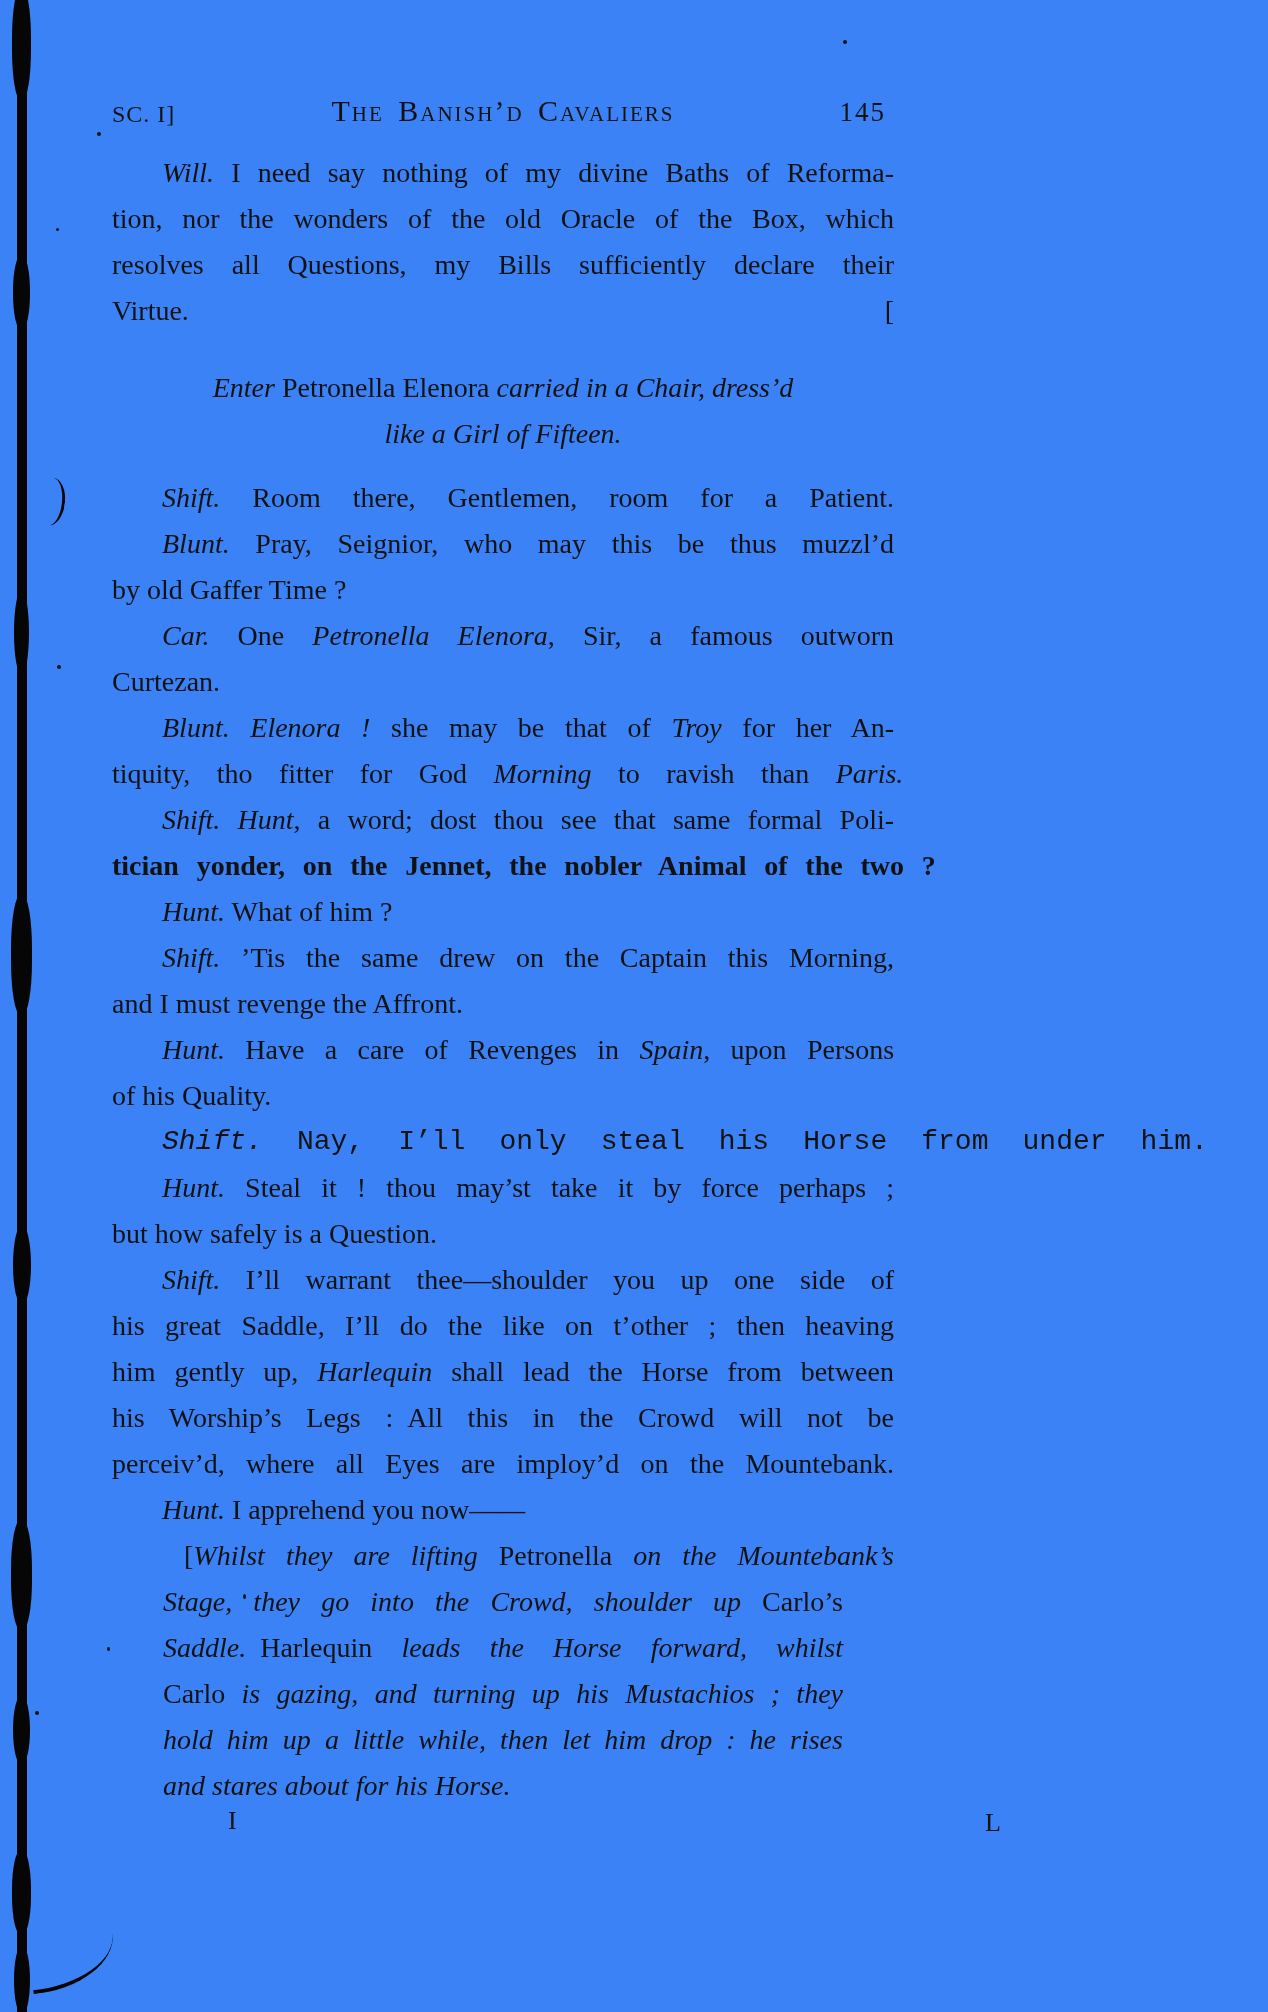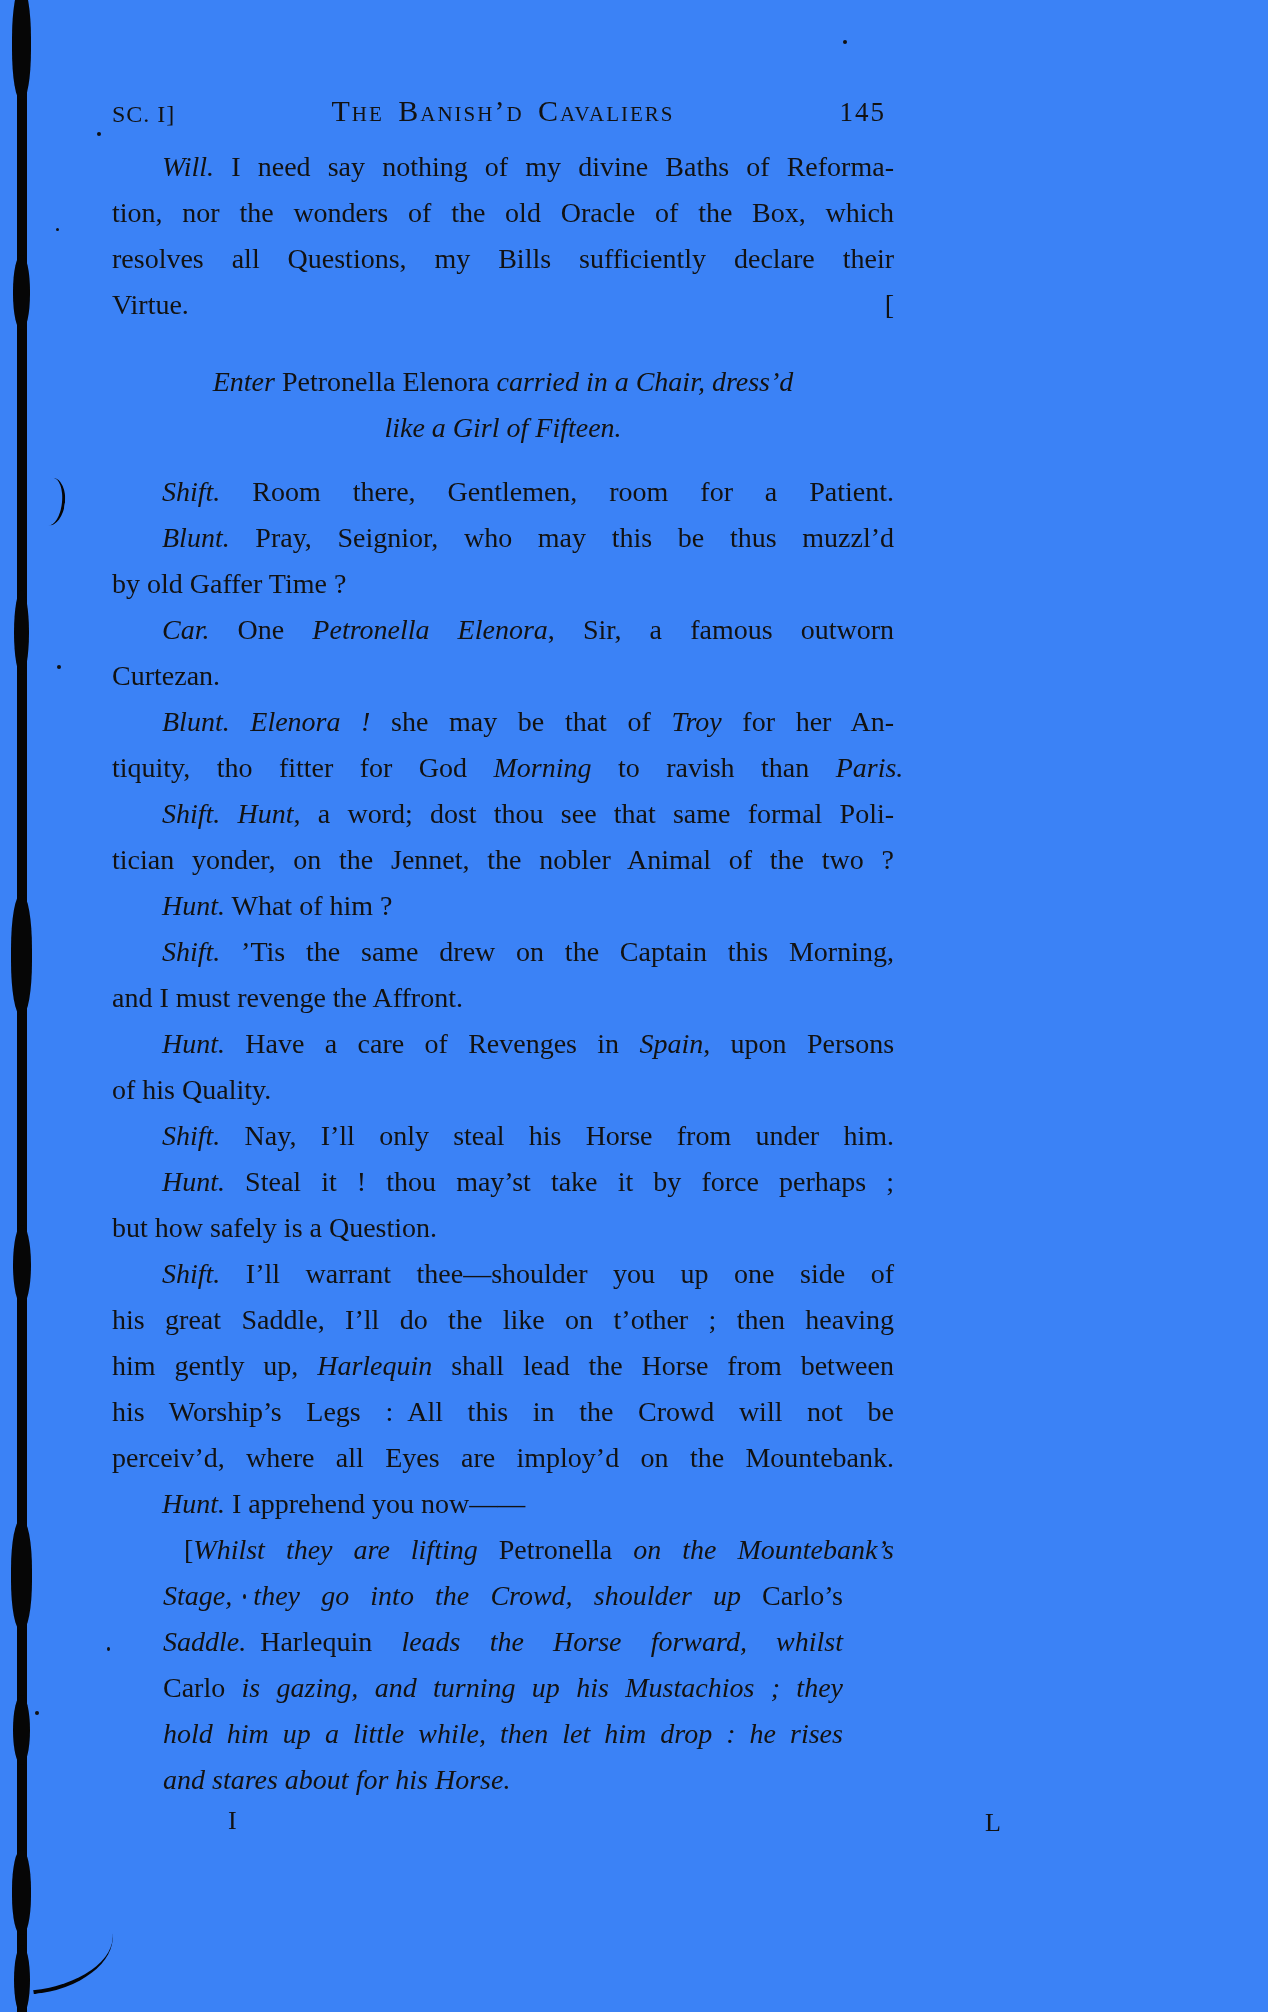--- a/index.html
+++ b/index.html
@@ -11,21 +11,21 @@
   }
 
   
   .header { position:absolute; left:112px; top:94px; width:782px; height:42px; }
   .scene  { position:absolute; left:0; top:7px; font-size:24px; letter-spacing:1px; }
   .rtitle { position:absolute; left:0; right:0; top:0; text-align:center;
             font-size:30px; font-variant:small-caps; letter-spacing:2px; word-spacing:5px; }
   .pagenum{ position:absolute; right:8px; top:3px; font-size:27px; letter-spacing:2px; }
 
   
-  .column { position:absolute; left:112px; top:144px; width:782px; }
+  .column { position:absolute; left:112px; top:150px; width:782px; }
   .line   { font-size:28px; line-height:46px; white-space:pre-wrap; }
   .it     { font-style:italic; }
   .ro     { font-style:normal; }
   .ind    { text-indent:50px; }
   .ctr    { text-align:center; }
   .sd1    { margin-left:72px; }
   .sd2    { margin-left:51px; }
   .g31    { margin-top:31px; }
   .g18    { margin-top:18px; }
   .line.split { display:flex; }
@@ -96,27 +96,27 @@
       <div class="line ctr g31"><span class="it">Enter </span><span class="ro">Petronella Elenora </span><span class="it">carried in a Chair, dress’d</span></div>
       <div class="line ctr"><span class="it">like a Girl of Fifteen.</span></div>
       <div class="line ind j g18" style="white-space: nowrap; word-spacing: 24.92px;"><span class="it">Shift.</span><span class="ro"> Room there, Gentlemen, room for a Patient.</span></div>
       <div class="line ind j" style="white-space: nowrap; word-spacing: 18.67px;"><span class="it">Blunt.</span><span class="ro"> Pray, Seignior, who may this be thus muzzl’d</span></div>
       <div class="line"><span class="ro">by old Gaffer Time ?</span></div>
       <div class="line ind j" style="white-space: nowrap; word-spacing: 21.11px;"><span class="it">Car.</span><span class="ro"> One </span><span class="it">Petronella Elenora</span><span class="ro">, Sir, a famous outworn</span></div>
       <div class="line"><span class="ro">Curtezan.</span></div>
       <div class="line ind j" style="white-space: nowrap; word-spacing: 13.62px;"><span class="it">Blunt. Elenora !</span><span class="ro"> she may be that of </span><span class="it">Troy</span><span class="ro"> for her An-</span></div>
       <div class="line j" style="white-space: nowrap; word-spacing: 19.43px;"><span class="ro">tiquity, tho fitter for God </span><span class="it">Morning</span><span class="ro"> to ravish than </span><span class="it">Paris.</span></div>
       <div class="line ind j" style="white-space: nowrap; word-spacing: 10.21px;"><span class="it">Shift. Hunt</span><span class="ro">, a word; dost thou see that same formal Poli-</span></div>
-      <div class="line j" style="white-space: nowrap; word-spacing: 10.75px;"><span class="ro">tician yonder, on the Jennet, the nobler Animal of the two ?</span></div>
+      <div class="line j" style="white-space: nowrap; word-spacing: 10.75px; font-weight: bold;"><span class="ro">tician yonder, on the Jennet, the nobler Animal of the two ?</span></div>
       <div class="line ind"><span class="it">Hunt.</span><span class="ro"> What of him ?</span></div>
       <div class="line ind j" style="white-space: nowrap; word-spacing: 13.78px;"><span class="it">Shift.</span><span class="ro"> ’Tis the same drew on the Captain this Morning,</span></div>
       <div class="line"><span class="ro">and I must revenge the Affront.</span></div>
       <div class="line ind j" style="white-space: nowrap; word-spacing: 13.34px;"><span class="it">Hunt.</span><span class="ro"> Have a care of Revenges in </span><span class="it">Spain</span><span class="ro">, upon Persons</span></div>
       <div class="line"><span class="ro">of his Quality.</span></div>
-      <div class="line ind j" style="white-space: nowrap; word-spacing: 17.25px;"><span class="it">Shift.</span><span class="ro"> Nay, I’ll only steal his Horse from under him.</span></div>
+      <div class="line ind j" style="white-space: nowrap; word-spacing: 17.25px; font-family: Liberation Mono, monospace;"><span class="it">Shift.</span><span class="ro"> Nay, I’ll only steal his Horse from under him.</span></div>
       <div class="line ind j" style="white-space: nowrap; word-spacing: 13.1px;"><span class="it">Hunt.</span><span class="ro"> Steal it ! thou may’st take it by force perhaps ;</span></div>
       <div class="line"><span class="ro">but how safely is a Question.</span></div>
       <div class="line ind j" style="white-space: nowrap; word-spacing: 18.5px; text-align: center;"><span class="it">Shift.</span><span class="ro"> I’ll warrant thee—shoulder you up one side of</span></div>
       <div class="line j" style="white-space: nowrap; word-spacing: 13.41px;"><span class="ro">his great Saddle, I’ll do the like on t’other ; then heaving</span></div>
       <div class="line j" style="white-space: nowrap; word-spacing: 11.89px;"><span class="ro">him gently up, </span><span class="it">Harlequin </span><span class="ro">shall lead the Horse from between</span></div>
       <div class="line j" style="white-space: nowrap; word-spacing: 17.65px;"><span class="ro">his Worship’s Legs : All this in the Crowd will not be</span></div>
       <div class="line j" style="white-space: nowrap; word-spacing: 14.36px;"><span class="ro">perceiv’d, where all Eyes are imploy’d on the Mountebank.</span></div>
       <div class="line ind"><span class="it">Hunt.</span><span class="ro"> I apprehend you now——</span></div>
       <div class="line sd1 j" style="white-space: nowrap; word-spacing: 14px;"><span class="ro">[</span><span class="it">Whilst they are lifting </span><span class="ro">Petronella </span><span class="it">on the Mountebank’s</span></div>
       <div class="line sd2 j" style="white-space: nowrap; word-spacing: 14.16px;"><span class="it">Stage, they go into the Crowd, shoulder up </span><span class="ro">Carlo’s</span></div>

